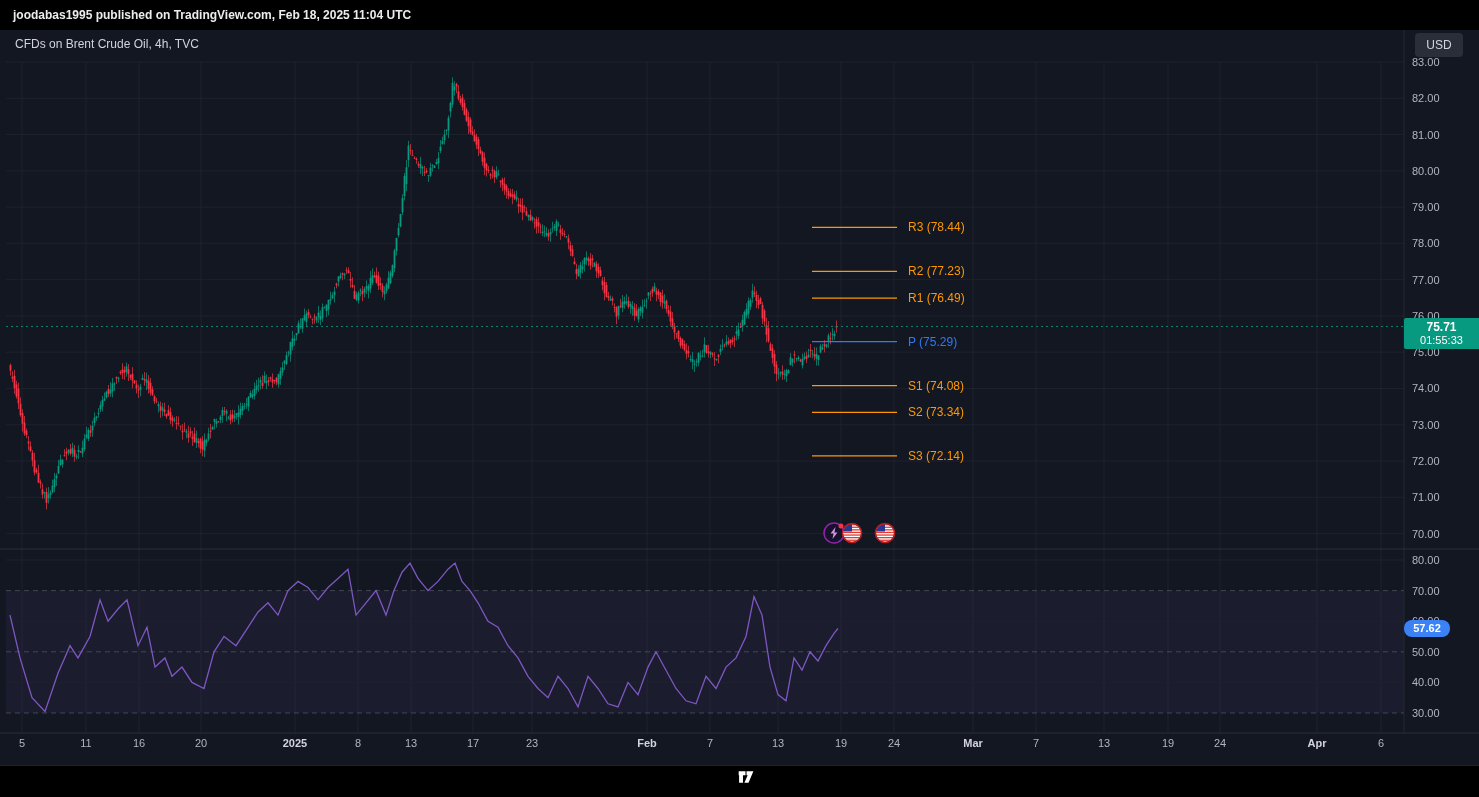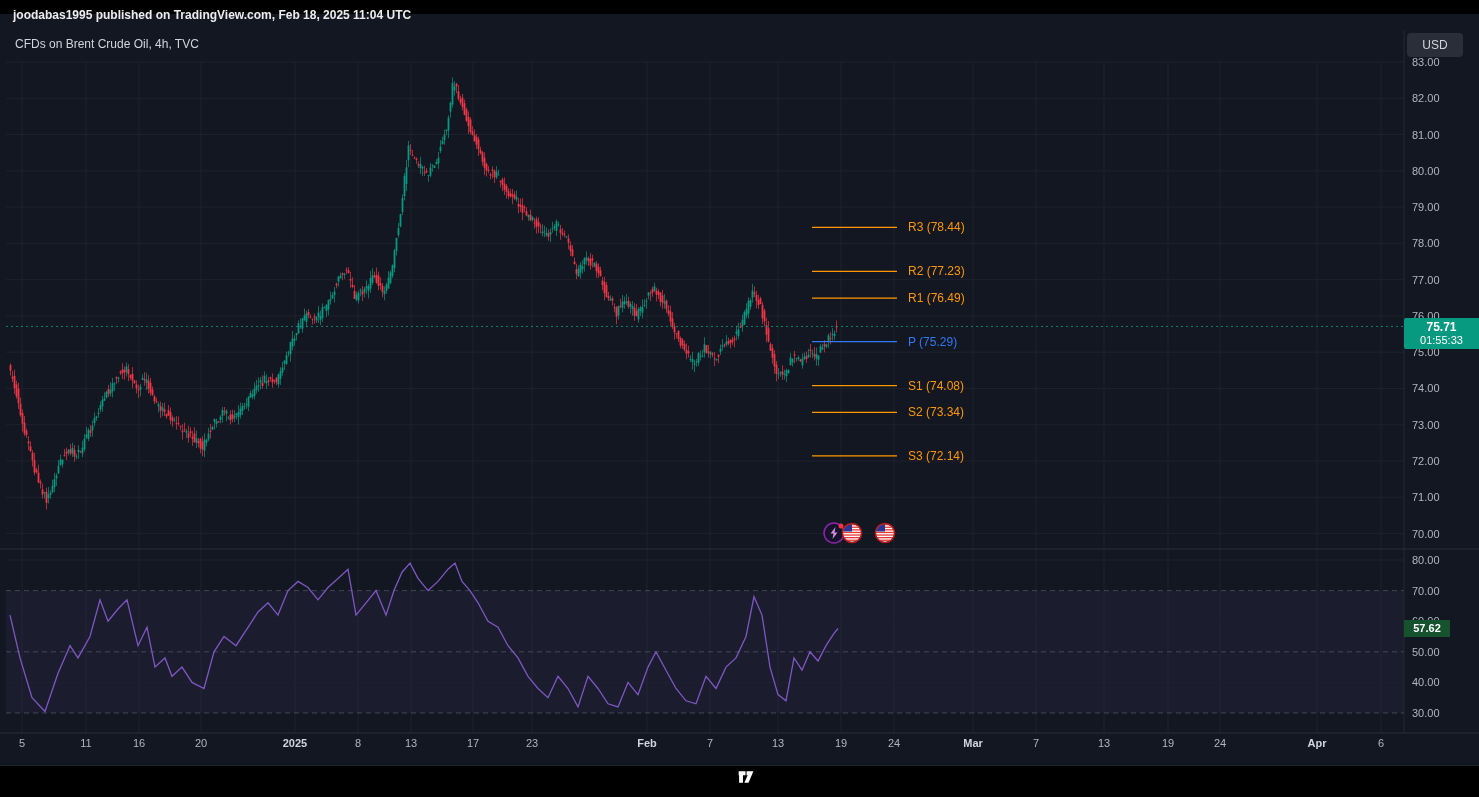--- a/index.html
+++ b/index.html
@@ -2,35 +2,35 @@
 <html><head>
 <meta charset="utf-8">
 <style>
   html,body{margin:0;padding:0;}
   body{
     width:1479px;height:797px;position:relative;overflow:hidden;
     background:#131722;
     font-family:"Liberation Sans",sans-serif;
   }
   .topbar{
-    position:absolute;top:0;left:0;right:0;height:14px;background:#000;
+    position:absolute;top:0;left:0;right:0;height:30px;background:#000;
     color:#ececec;font-size:12px;font-weight:700;line-height:30px;
     padding-left:13px;box-sizing:border-box;
   }
   .chart-area{position:absolute;top:30px;left:0;width:1479px;height:735px;}
   #chart-svg{position:absolute;top:0;left:0;display:block;font-family:"Liberation Sans",sans-serif;}
   .symbol-header{
     position:absolute;top:7px;left:15px;z-index:5;display:flex;align-items:flex-start;
     gap:10px;font-size:12px;color:#d1d4dc;white-space:nowrap;
   }
   .symbol-header .pair{margin-right:7px;}
   .symbol-header .lbl{color:#787b86;margin-right:1px;}
   .symbol-header .chg{margin-right:8px;}
   .currency-btn{
-    position:absolute;top:3px;right:16px;width:56px;height:24px;z-index:5;
+    position:absolute;top:3px;right:16px;width:48px;height:24px;z-index:5;
     background:#2a2e39;border-radius:4px;color:#d1d4dc;font-size:12px;
     text-align:center;line-height:24px;cursor:pointer;
   }
   .price-badge{
     position:absolute;right:0;top:288px;width:75px;z-index:4;color:#fff;
     text-align:center;padding:2px 0;border-radius:2px 0 0 2px;background:#089981;
   }
   .price-badge .p{font-size:12px;font-weight:700;line-height:14px;}
   .price-badge .t{font-size:11px;line-height:13px;}
   .rsi-badge{
@@ -1052,21 +1052,21 @@
     <span class="title">CFDs on Brent Crude Oil, 4h, TVC</span>
   </div>
 
   <div class="currency-btn">USD</div>
 
   <div class="price-badge" style="background: rgb(8, 153, 129);">
     <div class="p">75.71</div>
     <div class="t">01:55:33</div>
   </div>
 
-  <div class="rsi-badge" style="background: #14532d;">57.62</div>
+  <div class="rsi-badge" style="background: #3b82f6; border-radius: 8px;">57.62</div>
 </div>
 
 <div class="bottom-bar">
   <span class="logo-mark">
     <svg width="21" height="21" viewBox="0 0 20 20">
       <path fill="#ffffff" d="M3.5 5h6.5v3.8H7.6V16H3.9V8.8H3.5z"></path>
       <path fill="#ffffff" d="M11 5h6.5l-4.6 11h-4l3.2-7.2H11z"></path>
     </svg>
   </span>
   <span class="logo-text">TradingView</span>

